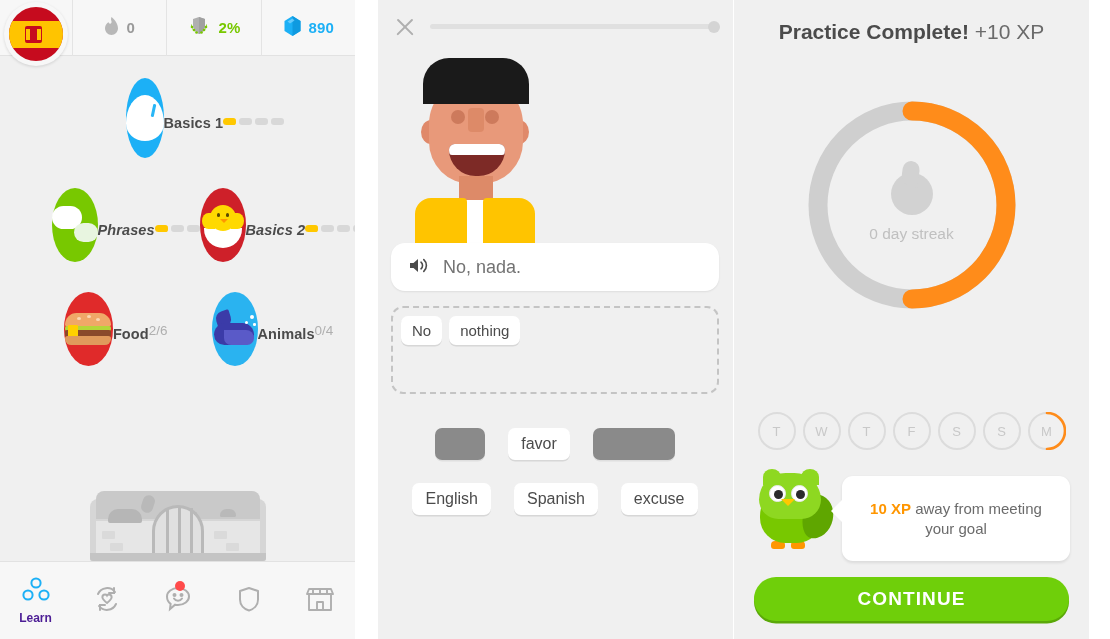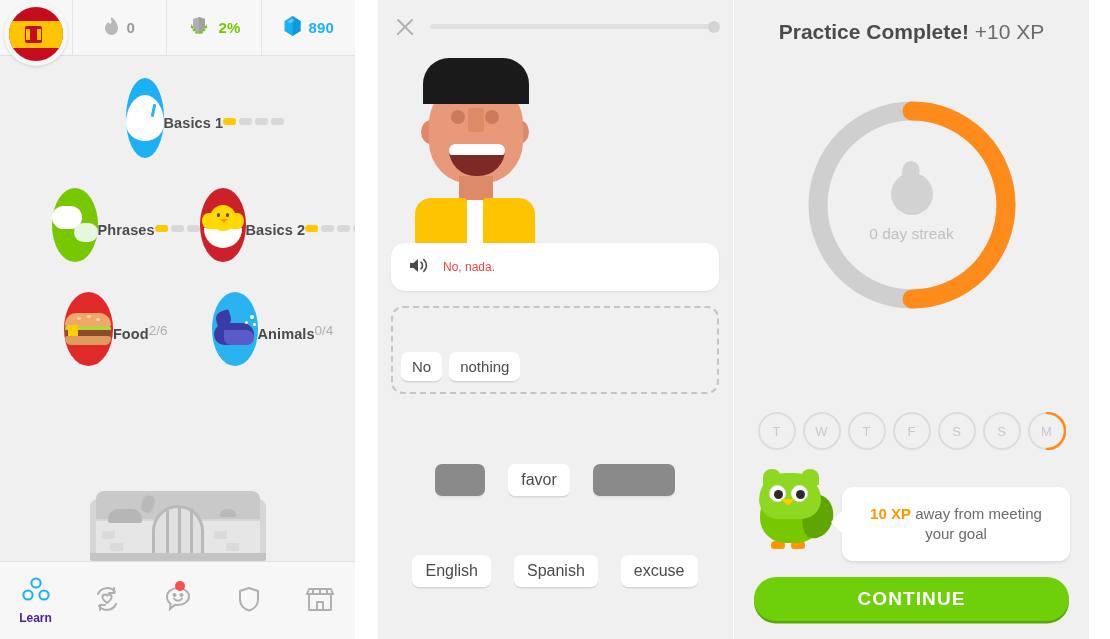--- a/index.html
+++ b/index.html
@@ -170,31 +170,31 @@
   .ch-shirt { position:absolute; top:142px; left:40px; width:62px; height:56px; background:#fff; border-radius: 10px 10px 0 0; }
   .ch-jacket-l { position:absolute; top:140px; left:10px; width:52px; height:58px; background:#ffc400; border-radius: 16px 4px 0 0; }
   .ch-jacket-r { position:absolute; top:140px; right:10px; width:52px; height:58px; background:#ffc400; border-radius: 4px 16px 0 0; }
   .ch-freck { position:absolute; width:3px; height:3px; background:#d98568; border-radius:1px; }
 
   .prompt-card {
     position: absolute; left: 13px; top: 243px; width: 328px; height: 48px;
     background: #fff; border-radius: 14px; display: flex; align-items: center;
     padding: 0 18px; gap: 15px; box-shadow: 0 1px 2px rgba(0,0,0,.08);
   }
-  .prompt-text { font-size: 12px; color: #ef4444; text-align: right; }
+  .prompt-text { font-size: 18px; color: #737373; text-align: right; }
 
   .answer-area {
     position: absolute; left: 13px; top: 306px; width: 328px; height: 88px;
     border: 2px dashed #c4c4c4; border-radius: 12px; padding: 8px;
     display: flex; flex-wrap: wrap; align-content: flex-start; gap: 7px;
   }
   .tile {
     background: #fff; border-radius: 7px; padding: 6px 11px;
     font-size: 15px; color: #4b4b4b; cursor: pointer;
-    box-shadow: 0 1.5px 0 rgba(0,0,0,.10); white-space: nowrap; margin-top: 36px;
+    box-shadow: 0 1.5px 0 rgba(0,0,0,.10); white-space: nowrap;
   }
   .bank {
     position: absolute; left: 13px; top: 428px; width: 328px;
     display: flex; flex-wrap: wrap; justify-content: center; gap: 23px;
   }
   .tile.used { background: #8a8a8a; color: transparent; box-shadow: 0 1.5px 0 rgba(0,0,0,.07); }
   .tile.bank-tile { padding: 7px 13px; font-size: 16px; }
 
   .big-btn {
     position: absolute; left: 20px; bottom: 18px; width: 315px; height: 44px;
@@ -245,21 +245,21 @@
   .owl-body { position:absolute; bottom:8px; left:7px; width:62px; height:58px; background:#78c800; border-radius: 32px 32px 26px 26px; }
   .owl-wing { position:absolute; bottom:12px; right:2px; width:30px; height:44px; background:#5fa600; border-radius: 40% 60% 60% 40% / 50% 50% 50% 50%; transform: rotate(12deg); }
   .owl-head { position:absolute; top:4px; left:6px; width:62px; height:46px; background:#8ed821; border-radius: 30px 30px 22px 22px; }
   .owl-tuft { position:absolute; top:0px; width:18px; height:16px; background:#8ed821; border-radius: 50% 50% 0 0; }
   .owl-eye { position:absolute; top:16px; width:17px; height:17px; background:#fff; border-radius:50%; border:1.5px solid #e8e8e8; }
   .owl-pupil { position:absolute; top:4px; left:4px; width:9px; height:9px; background:#2b2b2b; border-radius:50%; }
   .owl-beak { position:absolute; top:30px; left:28px; width:0;height:0; border:7px solid transparent; border-top-color:#ffc800; }
   .owl-foot { position:absolute; bottom:2px; width:14px; height:8px; background:#ff9600; border-radius: 4px 4px 3px 3px; }
 
   .owl-bubble {
-    position: absolute; left: 108px; bottom: 78px; width: 228px; height: 74px;
+    position: absolute; left: 108px; bottom: 78px; width: 228px; height: 85px;
     background: #fff; border-radius: 11px; box-shadow: 0 1.5px 3px rgba(0,0,0,.09);
     display: flex; align-items: center; justify-content: center;
     padding: 0 16px; text-align: center;
   }
   .owl-bubble:before {
     content: ""; position: absolute; left: -11px; top: 24px;
     width: 0; height: 0; border: 11px solid transparent;
     border-right-color: #fff; border-left: none;
   }
   .bubble-text { font-size: 15px; color: #6b6b6b; line-height: 1.32; }
@@ -333,21 +333,21 @@
           <div class="skill-name">Basics 1</div>
           <div class="skill-bars">
             <span class="bar first"></span>
               <span class="bar"></span>
               <span class="bar"></span>
               <span class="bar"></span>
           </div>
         </div>
       </div>
 
-      <div class="skill-row" style="margin-top:30px;">
+      <div class="skill-row" style="margin-top:30px;font-style:italic;">
         <div class="skill">
           <div class="skill-icon" style="background:#78c800;">
             <div class="bubbles">
                 <div class="b1"></div>
                 <div class="b2"></div>
               </div>
           </div>
           <div class="skill-name">Phrases</div>
           <div class="skill-bars">
             <span class="bar first"></span>

